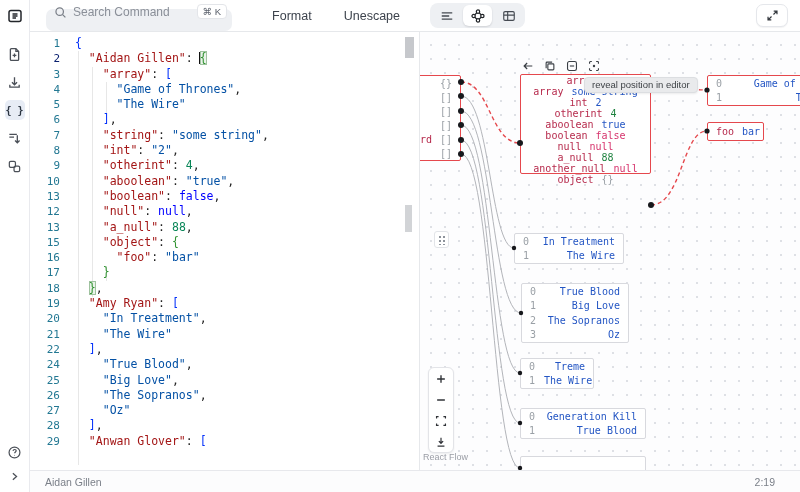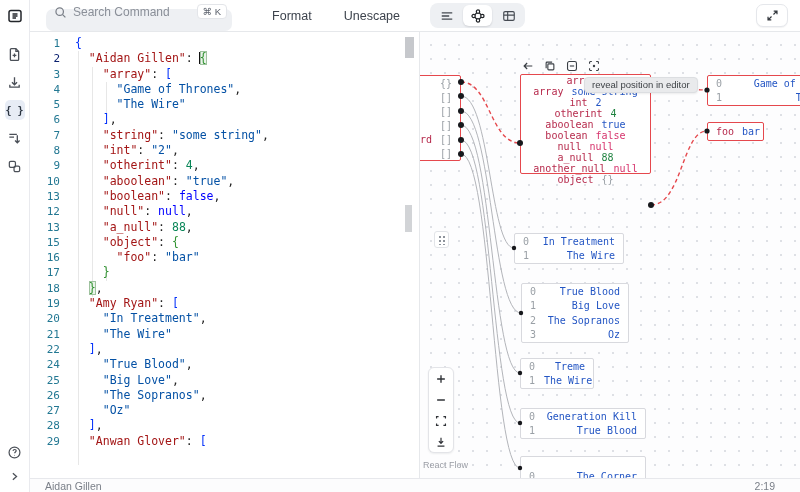--- a/index.html
+++ b/index.html
@@ -103,21 +103,21 @@
     box-shadow:0 1px 2px rgba(20,24,30,.08); white-space:nowrap; }
 
   .zoom-panel { position:absolute; left:8px; top:335px; width:26px; background:#fff;
     border:1px solid #e3e4e8; border-radius:6px; box-shadow:0 1px 2px rgba(20,24,30,.07);
     display:flex; flex-direction:column; z-index:5; overflow:hidden; }
   .zp-btn { width:100%; height:21px; background:none; border:none; display:flex;
     align-items:center; justify-content:center; color:#2f3237; cursor:pointer; }
   .attribution { position:absolute; left:3px; bottom:8px; font-size:9px; color:#9a9da5; z-index:5; }
 
   
-  .statusbar { height:14px; flex:none; border-top:1px solid #e7e8ec; background:#fcfcfd;
+  .statusbar { height:22px; flex:none; border-top:1px solid #e7e8ec; background:#fcfcfd;
     display:flex; align-items:center; font-size:10.5px; color:#7a7f88;
     padding:0 25px 0 15px; }
   .statusbar .sb-right { margin-left:auto; }
 </style>
 </head>
 <body>
 
 <div class="app">
 
   <aside class="rail">

